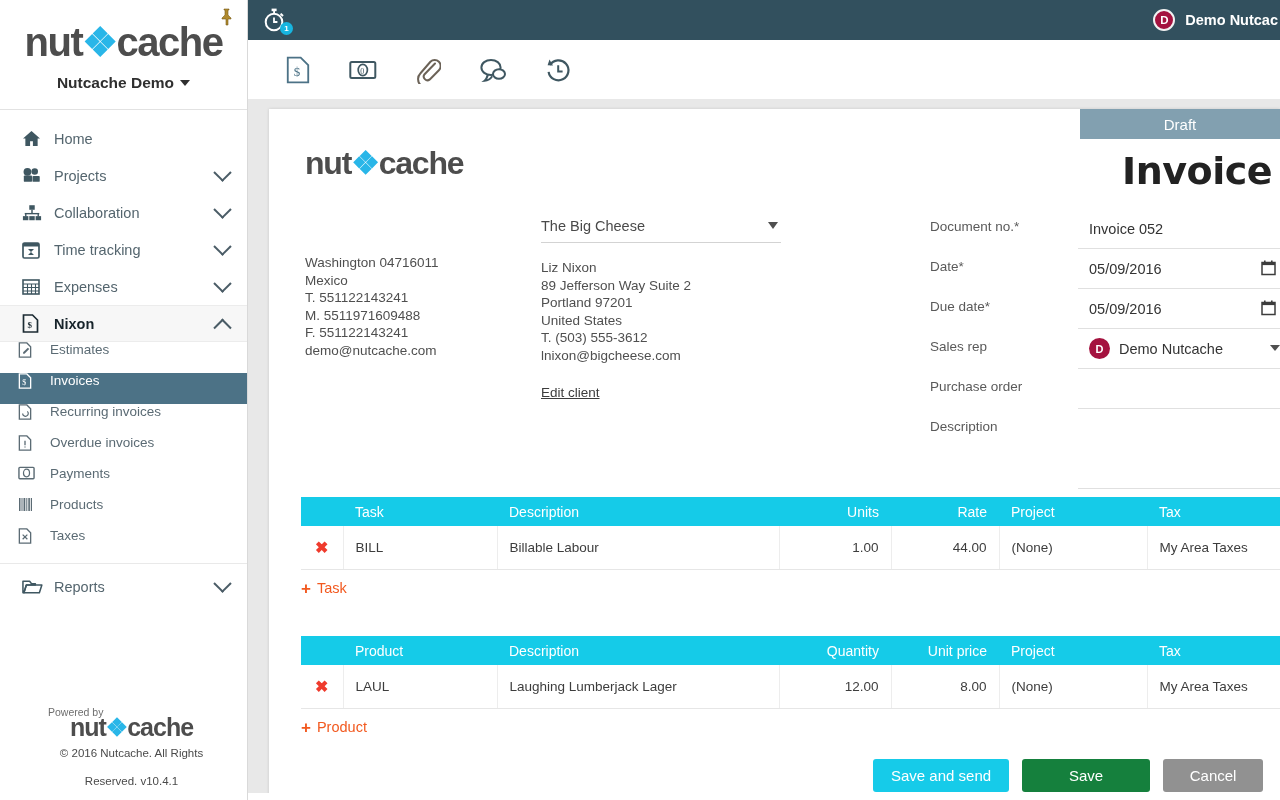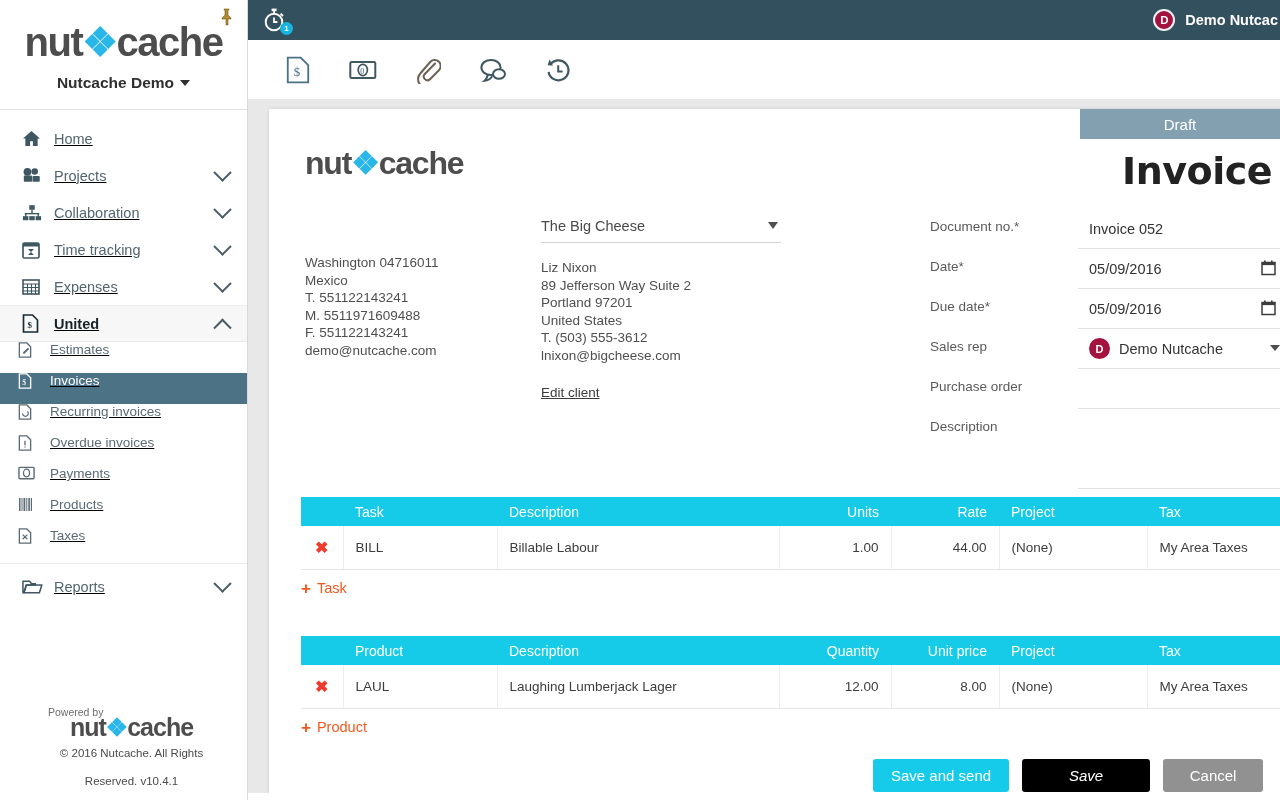--- a/index.html
+++ b/index.html
@@ -40,21 +40,21 @@
     margin-top: 8px;
     font-size: 15.5px; font-weight: bold; color: #2f2f2f;
     display: flex; align-items: center; gap: 6px;
   }
   .caret-dn {
     display: inline-block; width: 0; height: 0;
     border-left: 5px solid transparent; border-right: 5px solid transparent;
     border-top: 6px solid #2f2f2f;
   }
 
-  .nav { padding-top: 10px; text-decoration: underline; }
+  .nav { padding-top: 10px; }
   .nav-item {
     display: flex; align-items: center;
     height: 37px; padding: 0 18px 0 22px;
     color: #54656e; font-size: 14.5px;
     cursor: pointer; position: relative;
   }
   .nav-item .ic { width: 26px; display: flex; align-items: center; flex: 0 0 26px; }
   .nav-item .lbl { flex: 1; padding-left: 6px; }
   .nav-item.active-parent {
     background: #f7f7f7; color: #17242b; font-weight: bold;
@@ -279,21 +279,21 @@
     display: flex; gap: 13px;
   }
   .btn {
     height: 33px; padding: 0 18px;
     border: none; border-radius: 3px;
     font-size: 15px; color: #ffffff; cursor: pointer;
     font-family: "Liberation Sans", sans-serif;
     display: flex; align-items: center; justify-content: center;
   }
   .btn-send { background: #16cbe9; }
-  .btn-save { background: #000000; min-width: 128px; font-style: italic; }
+  .btn-save { background: #15803d; min-width: 128px; }
   .btn-cancel { background: #919191; min-width: 100px; }
 </style>
 </head>
 <body>
 
 <div class="app">
 
   <aside class="sidebar">
 
     <div class="brand">
@@ -373,21 +373,21 @@
         <span class="chev"></span>
       </div>
 
       <div class="nav-item active-parent">
         <span class="ic">
           <svg width="17" height="19" viewBox="0 0 16 19">
               <path d="M1 1h9l5 5v12H1z" fill="none" stroke="#1c2b33" stroke-width="1.7"></path>
               <text x="5" y="14" font-size="9" font-family="Liberation Serif, serif" fill="#1c2b33">$</text>
             </svg>
         </span>
-        <span class="lbl">United</span>
+        <span class="lbl">Nixon</span>
         <span class="chev up"></span>
       </div>
 
       <div class="subnav">
         <div class="sub-item">
           <span class="ic">
             <svg width="14" height="16" viewBox="0 0 14 17">
                 <path d="M1 1h8l4 4v11H1z" fill="none" stroke="#5b6b74" stroke-width="1.4"></path>
                 <path d="M5 11l5-5 1.5 1.5-5 5H5z" fill="#5b6b74"></path>
               </svg>

